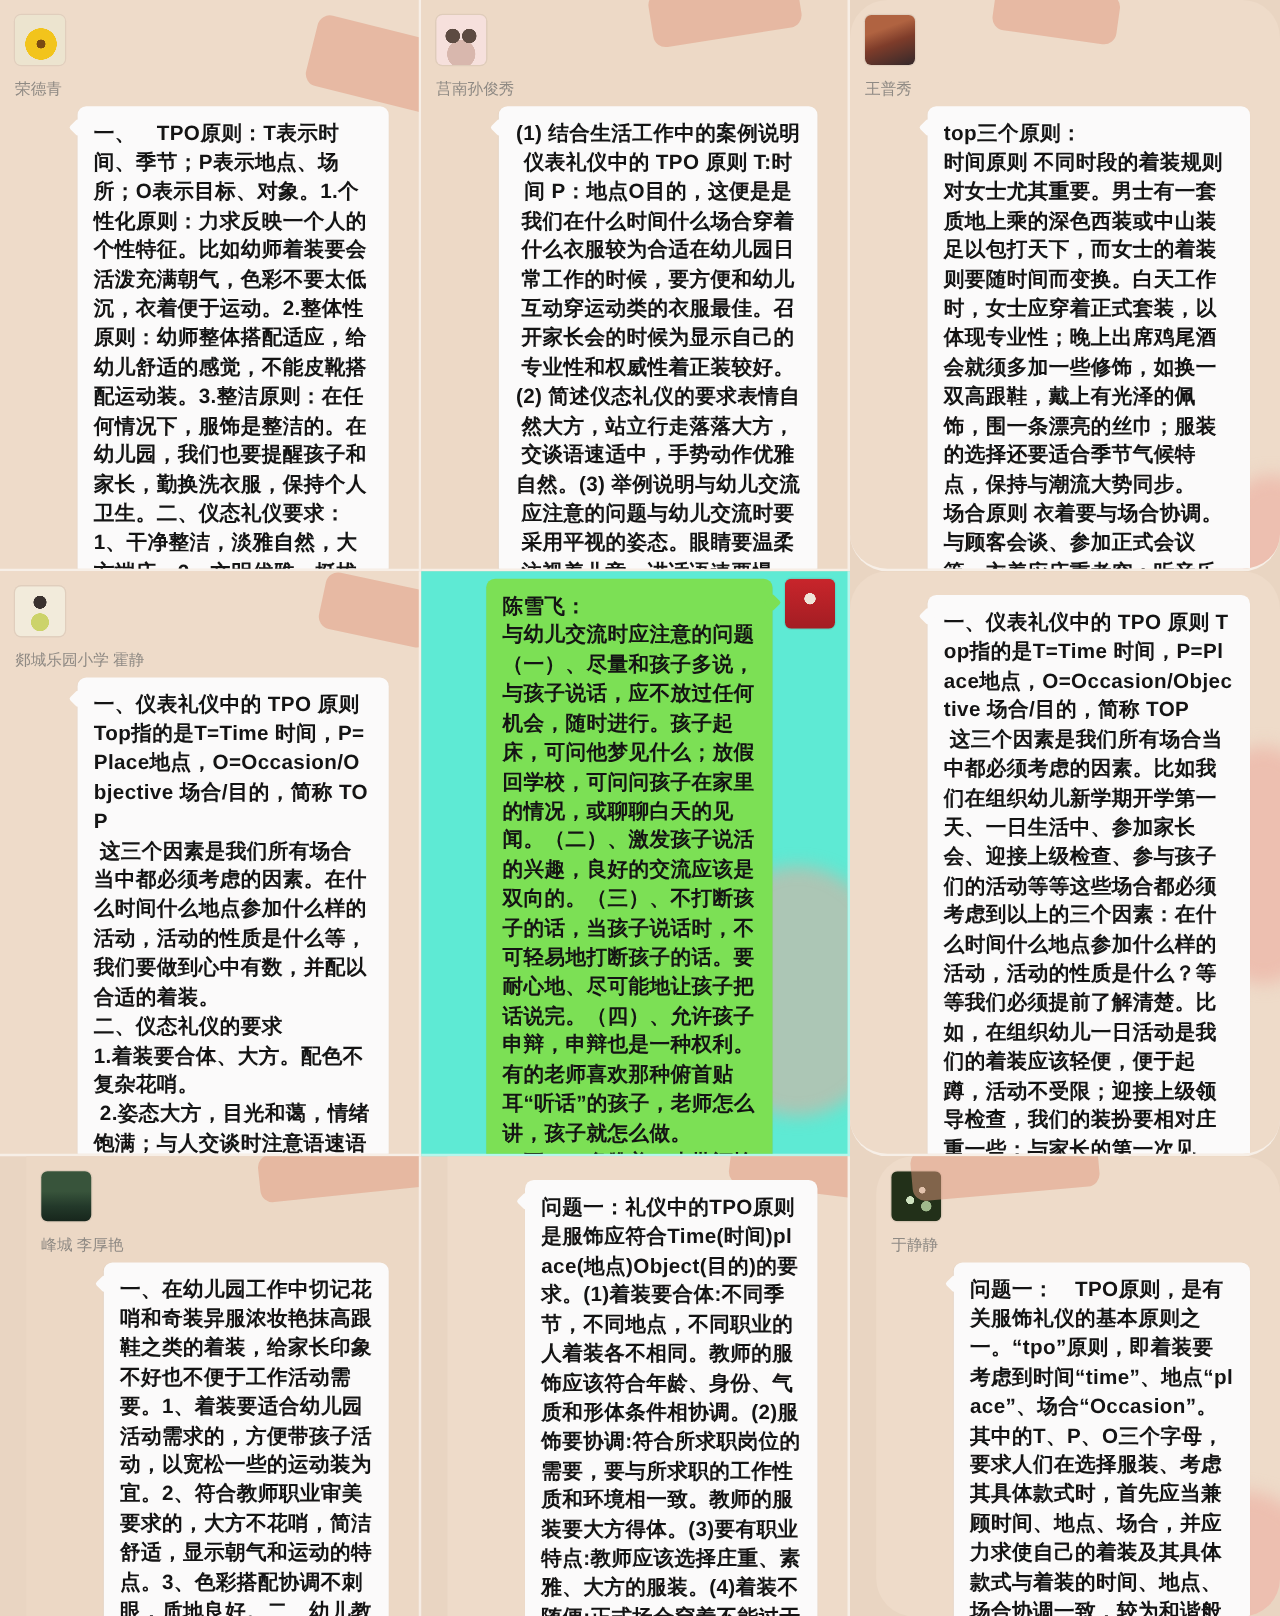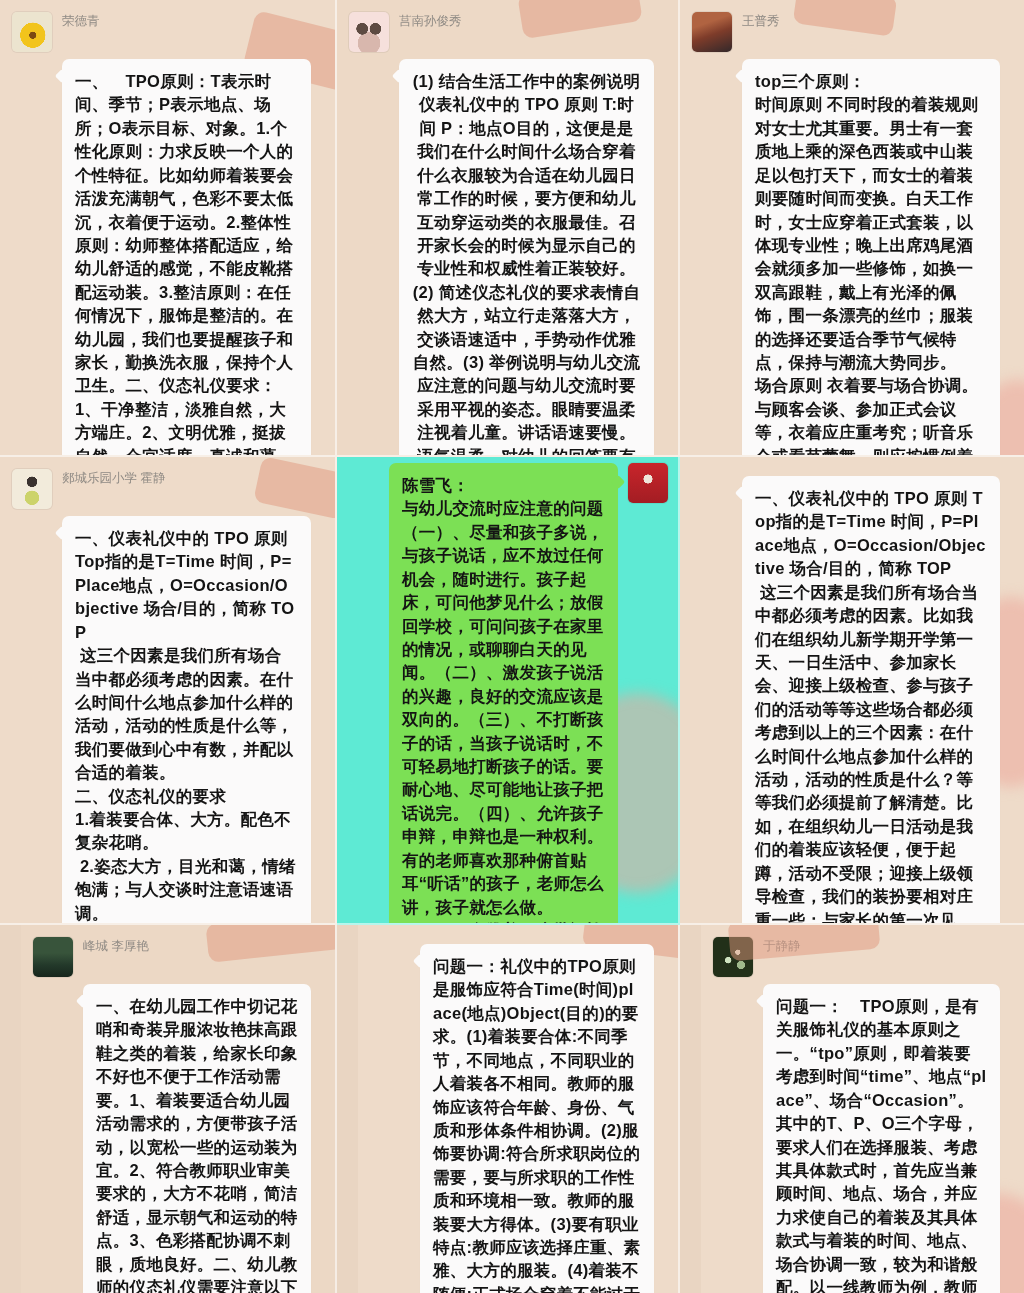--- a/index.html
+++ b/index.html
@@ -12,32 +12,32 @@
     grid-template-columns:337px 343px 344px;
     grid-template-rows:457px 468px 368px;
   }
   .cell{
     position:relative;overflow:hidden;
     background:#eedbc9;
     border-right:2px solid rgba(255,255,255,.55);
     border-bottom:2px solid rgba(255,255,255,.55);
     padding:12px 10px 0 12px;
   }
-  .cell:nth-child(3n){border-right:none;}
+  .cell:nth-child(3n){border-right:none;border-radius:30px;}
   .cell:nth-child(n+7){border-bottom:none;margin-left:21px;}
   .cell:nth-child(2){background:#edd9c6;text-align:center;}
   .cell:nth-child(5){background:#5eead4;}
   .cell:nth-child(7){background:#ecd8c5;}
 
   
   .deco{position:absolute;background:rgba(223,151,126,.5);border-radius:10px;pointer-events:none;}
   .deco.blob{background:rgba(236,168,155,.55);border-radius:50%;filter:blur(7px);}
   .deco.mark{background:rgba(138,31,31,.75);border-radius:2px;filter:blur(1px);}
 
-  .msg-head{display:flex;align-items:flex-start;gap:10px;}
+  .msg-head{display:flex;align-items:flex-start;gap:10px;flex-direction:column;}
   .avatar{
     width:40px;height:40px;border-radius:5px;flex:0 0 40px;
     box-shadow:0 0 0 1px rgba(0,0,0,.06);
   }
   .uname{
     color:#8f8a84;font-size:12.5px;line-height:1;padding-top:3px;
     white-space:nowrap;display:flex;align-items:center;gap:4px;
   }
   .leaf{width:9px;height:9px;background:#a0522d;border-radius:0 60% 0 60%;transform:rotate(35deg);display:inline-block;}
 

